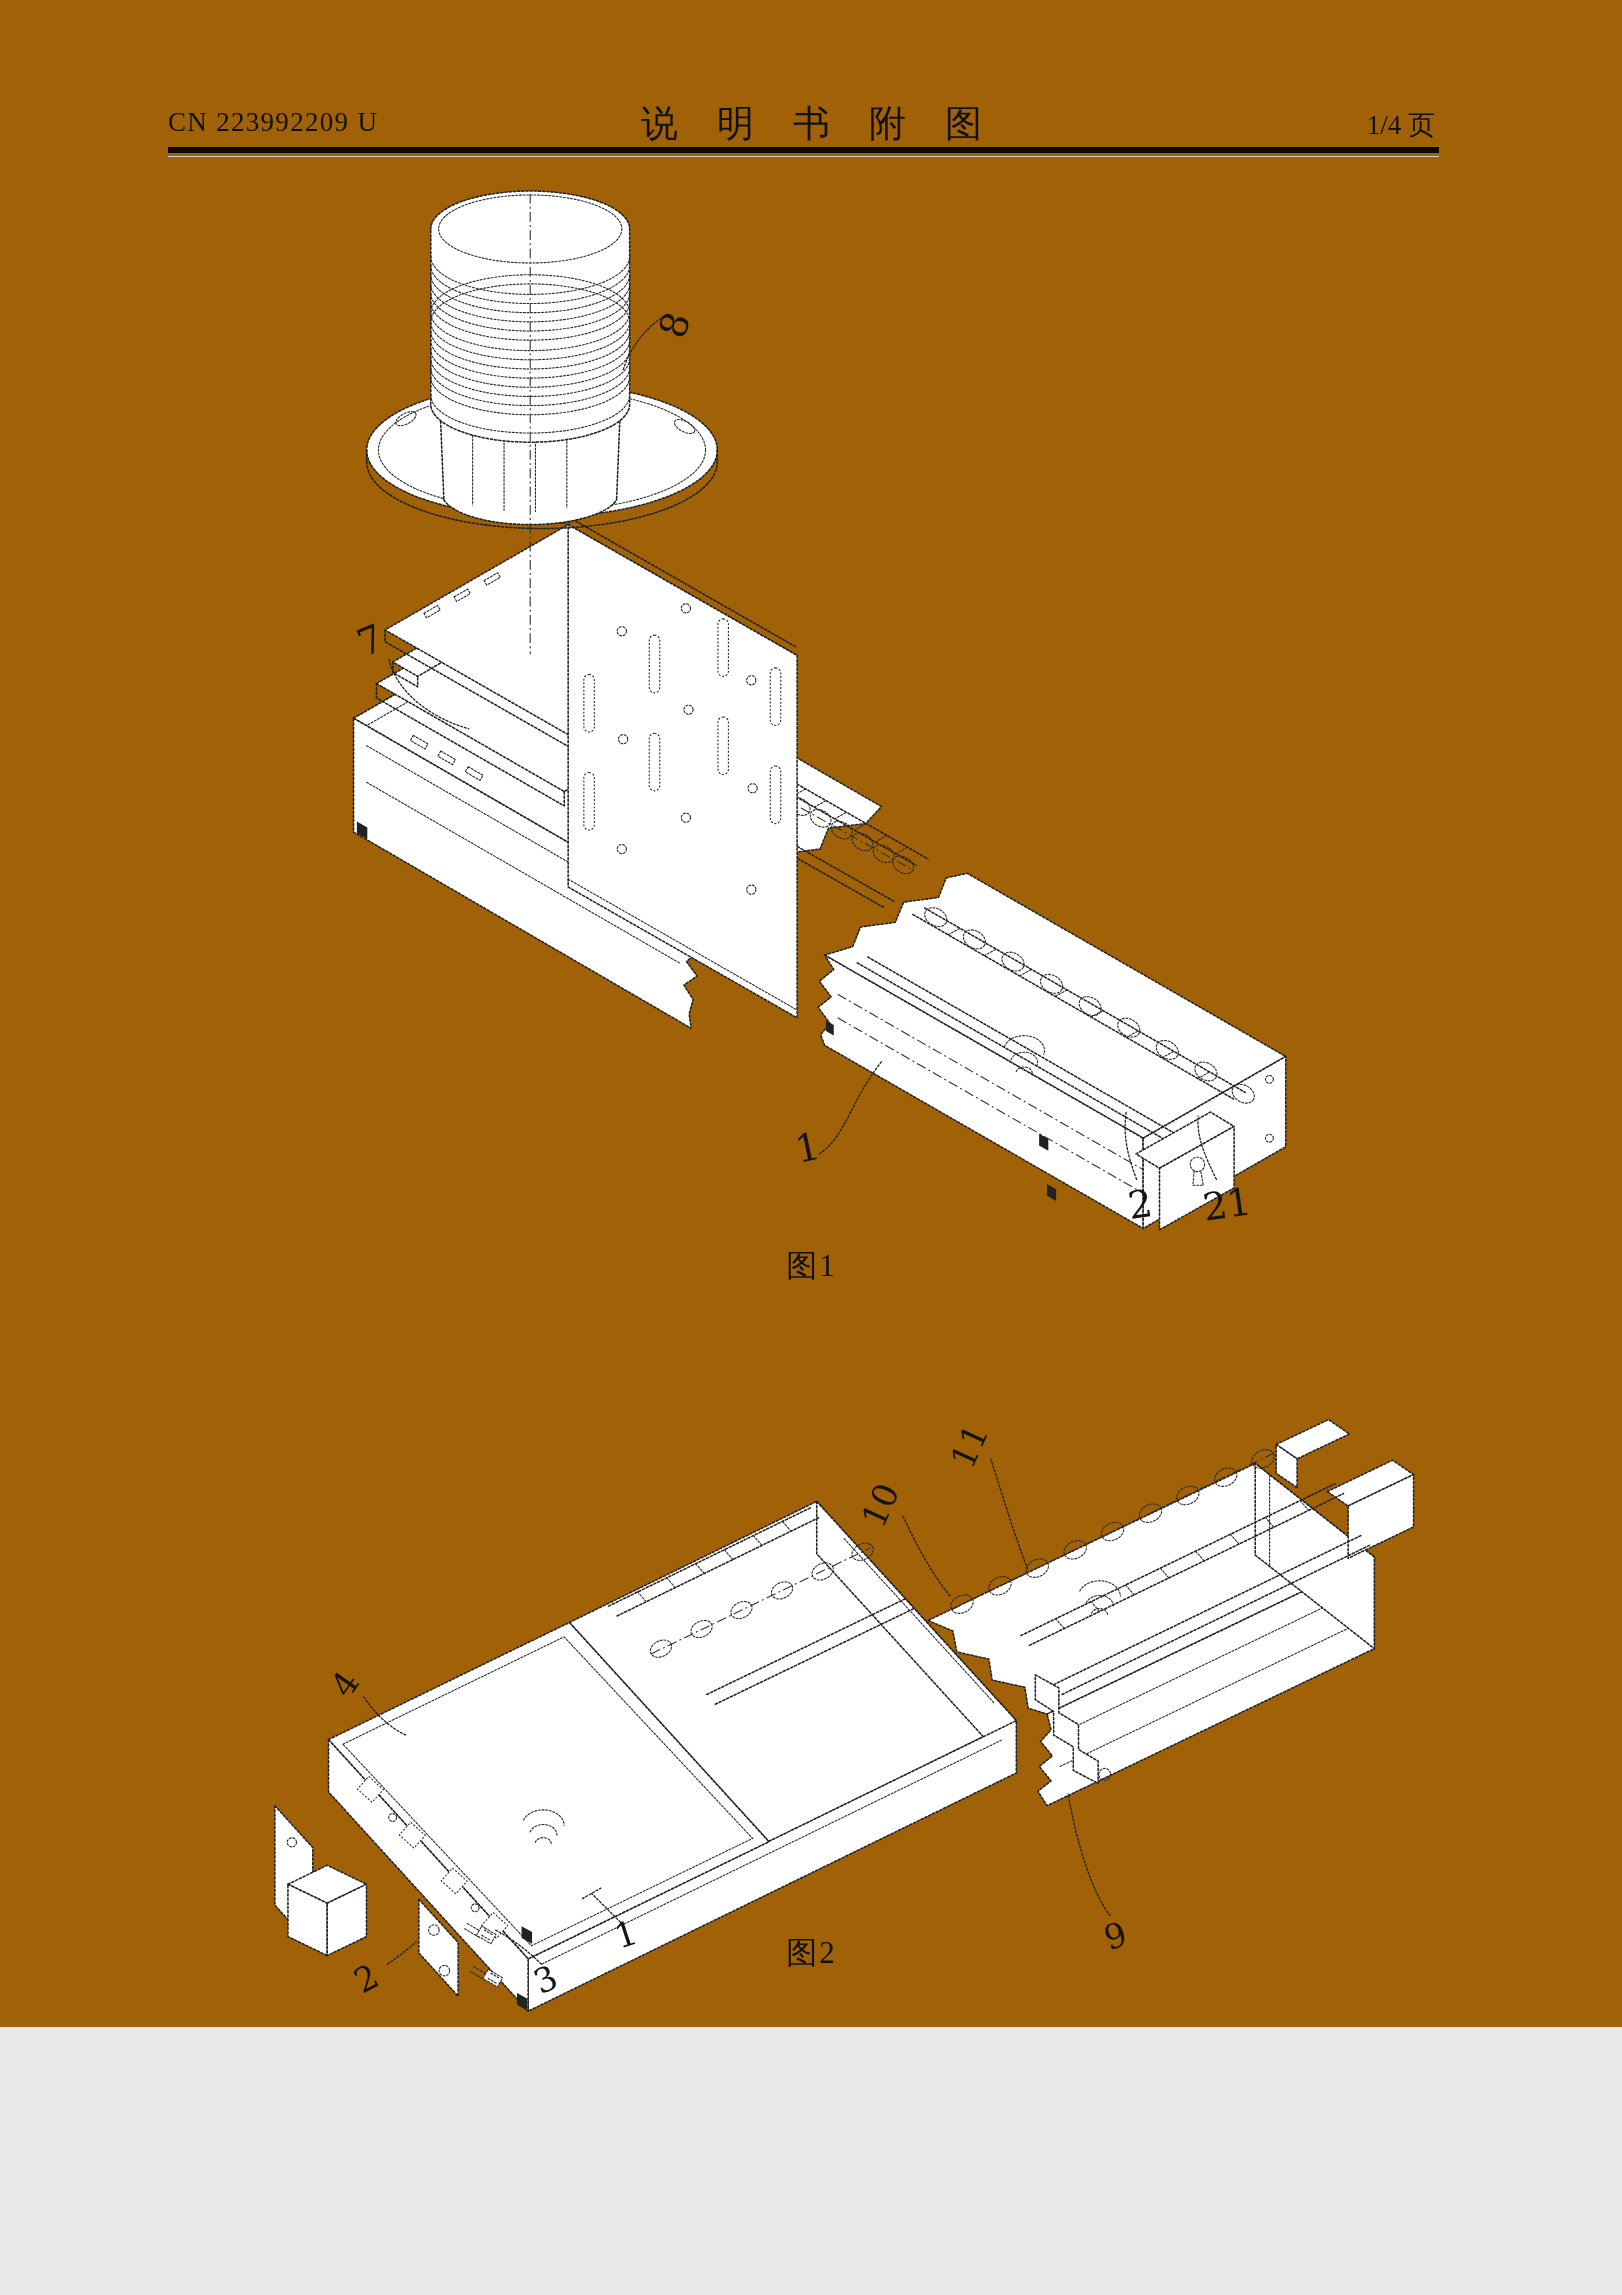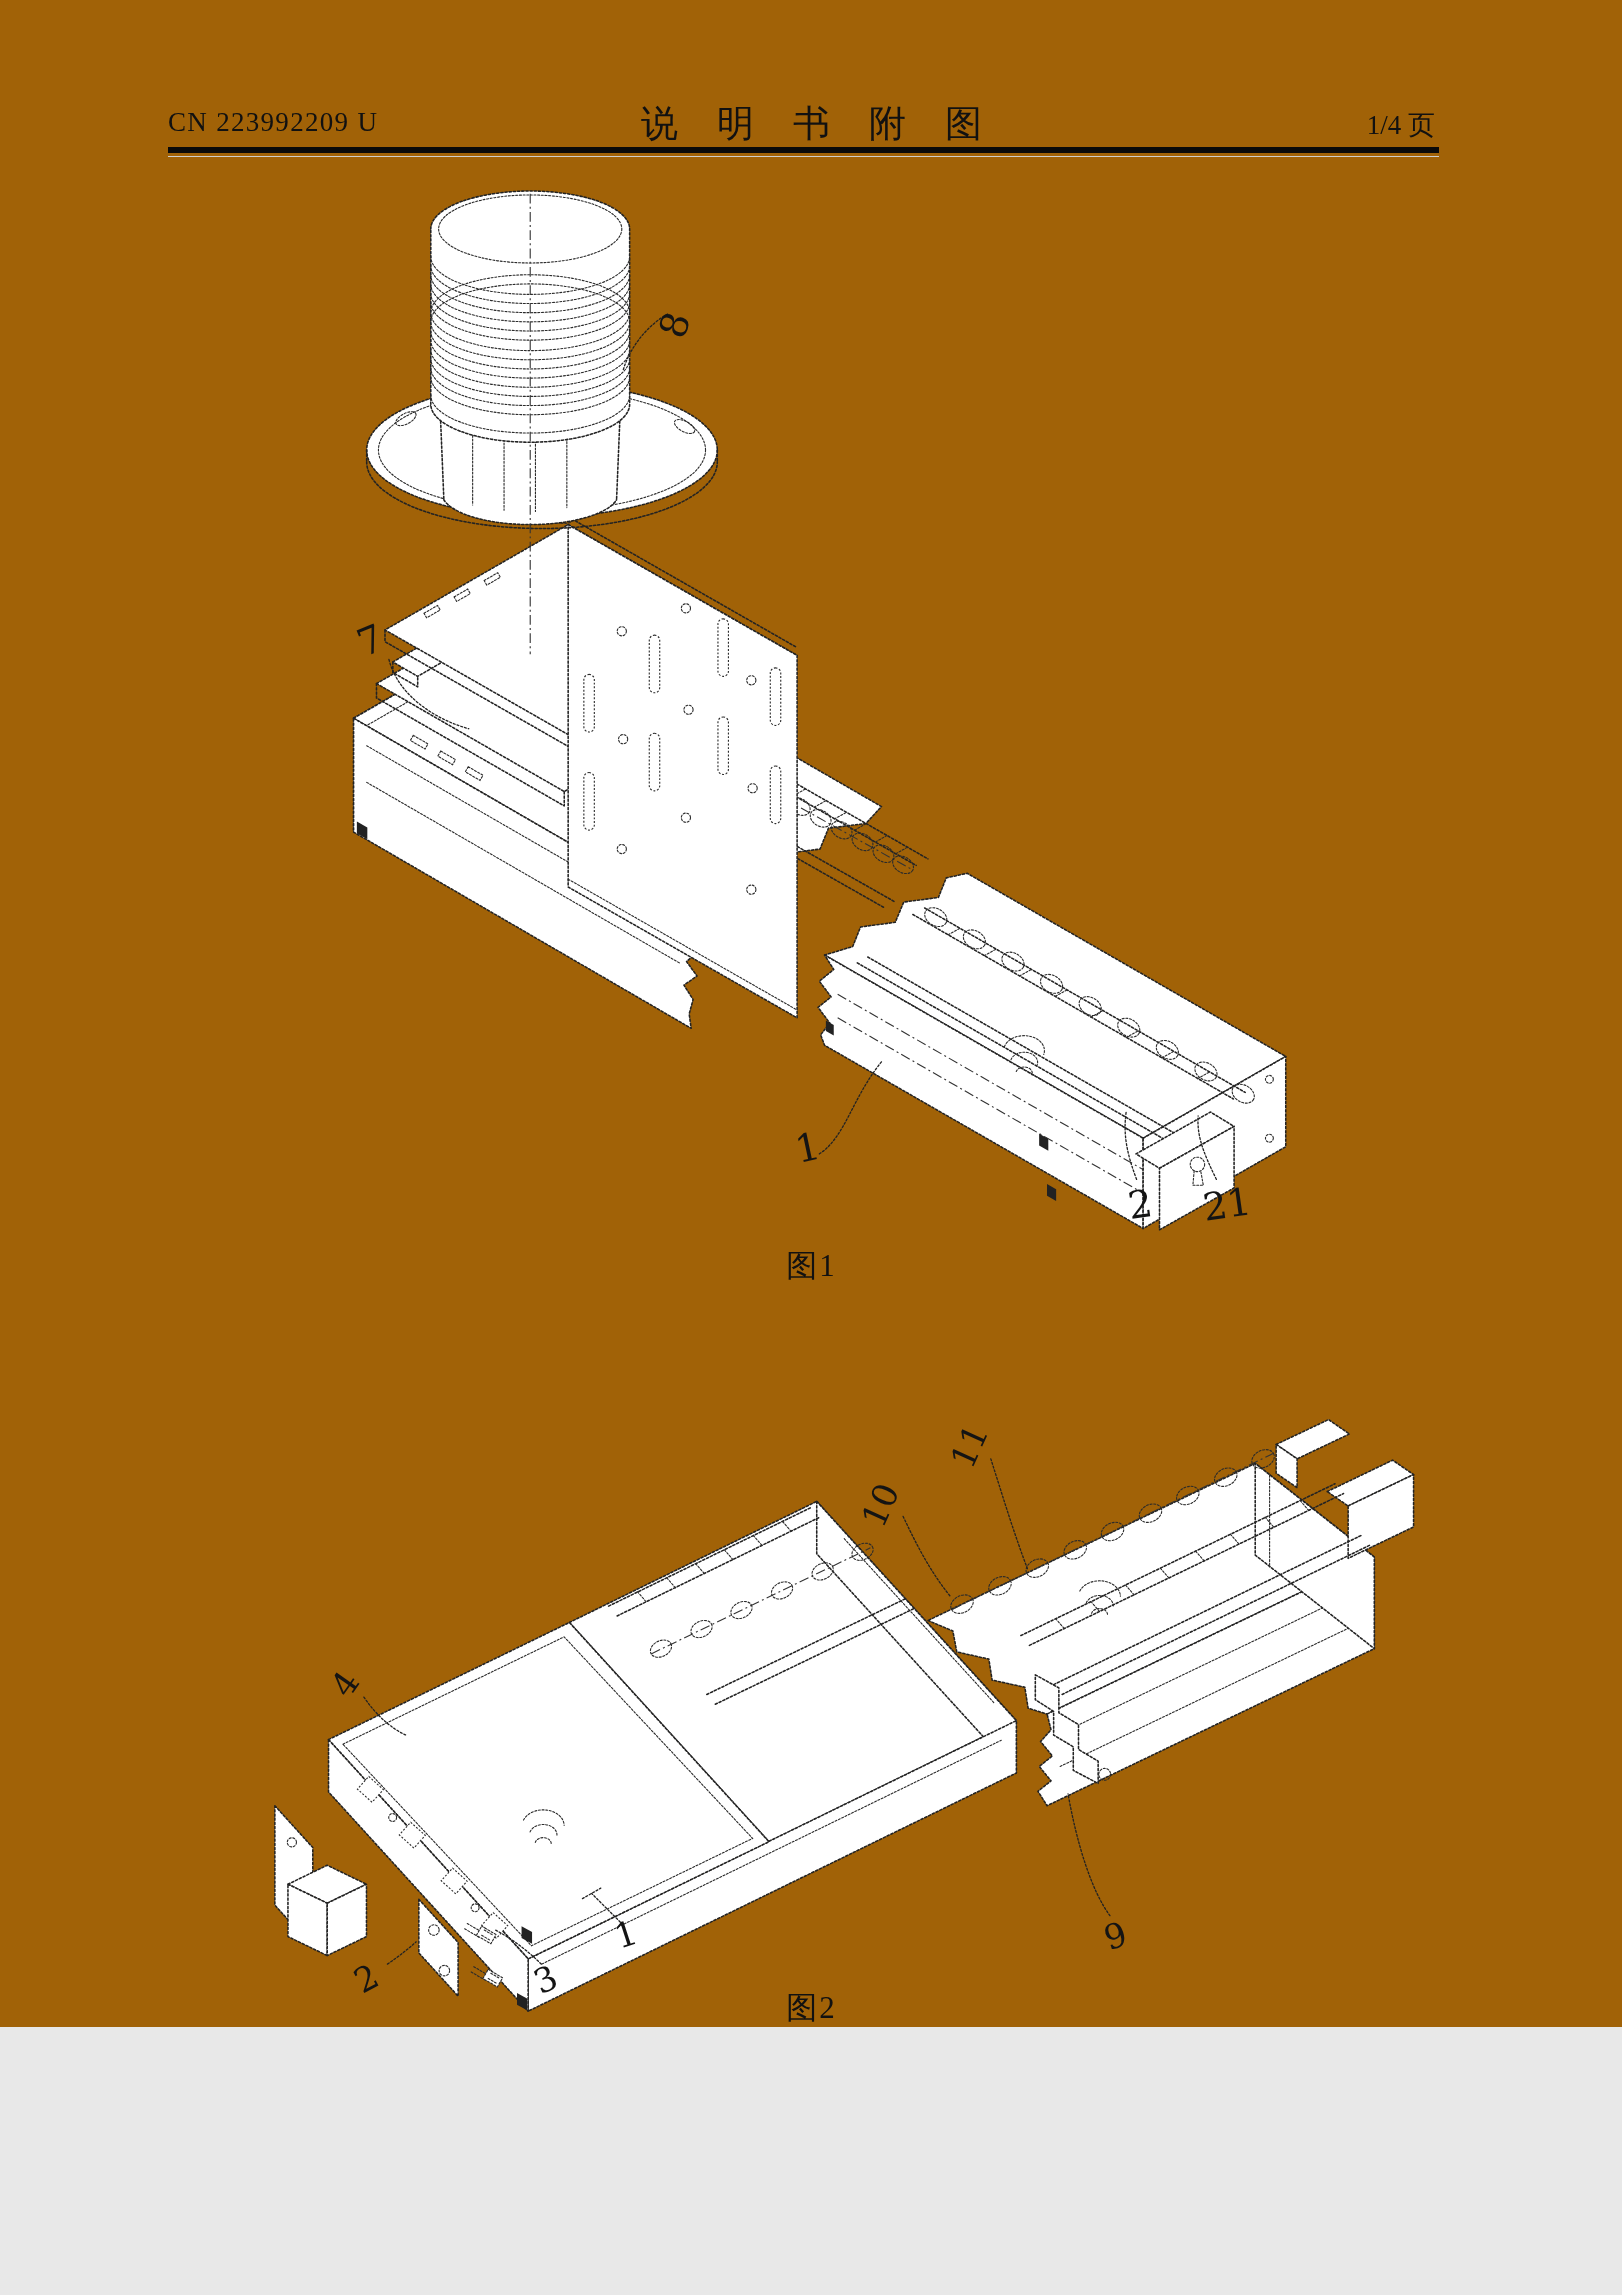--- a/index.html
+++ b/index.html
@@ -393,17 +393,17 @@
     </g>
     <text class="reflbl f2lbl" text-anchor="middle" transform="translate(542,2584) rotate(-55)">4</text>
     <text class="reflbl f2lbl" text-anchor="middle" transform="translate(568,3040) rotate(-28)">2</text>
     <text class="reflbl f2lbl" text-anchor="middle" transform="translate(841,3042) rotate(-24)">3</text>
     <text class="reflbl f2lbl" text-anchor="middle" transform="translate(962,2974) rotate(-18)">1</text>
     <text class="reflbl f2lbl" text-anchor="middle" transform="translate(1362,2308) rotate(-66)">10</text>
     <text class="reflbl f2lbl" text-anchor="middle" transform="translate(1498,2218) rotate(-66)">11</text>
     <text class="reflbl f2lbl" text-anchor="middle" transform="translate(1710,2976) rotate(-18)">9</text>
   </svg>
 
-  <div class="caption" style="top:1987px;">图2</div>
+  <div class="caption" style="top:1932px;">图2</div>
 
   <div class="pagenum" style="top:2121px;">6</div>
 </div>
 
 
 </body></html>

